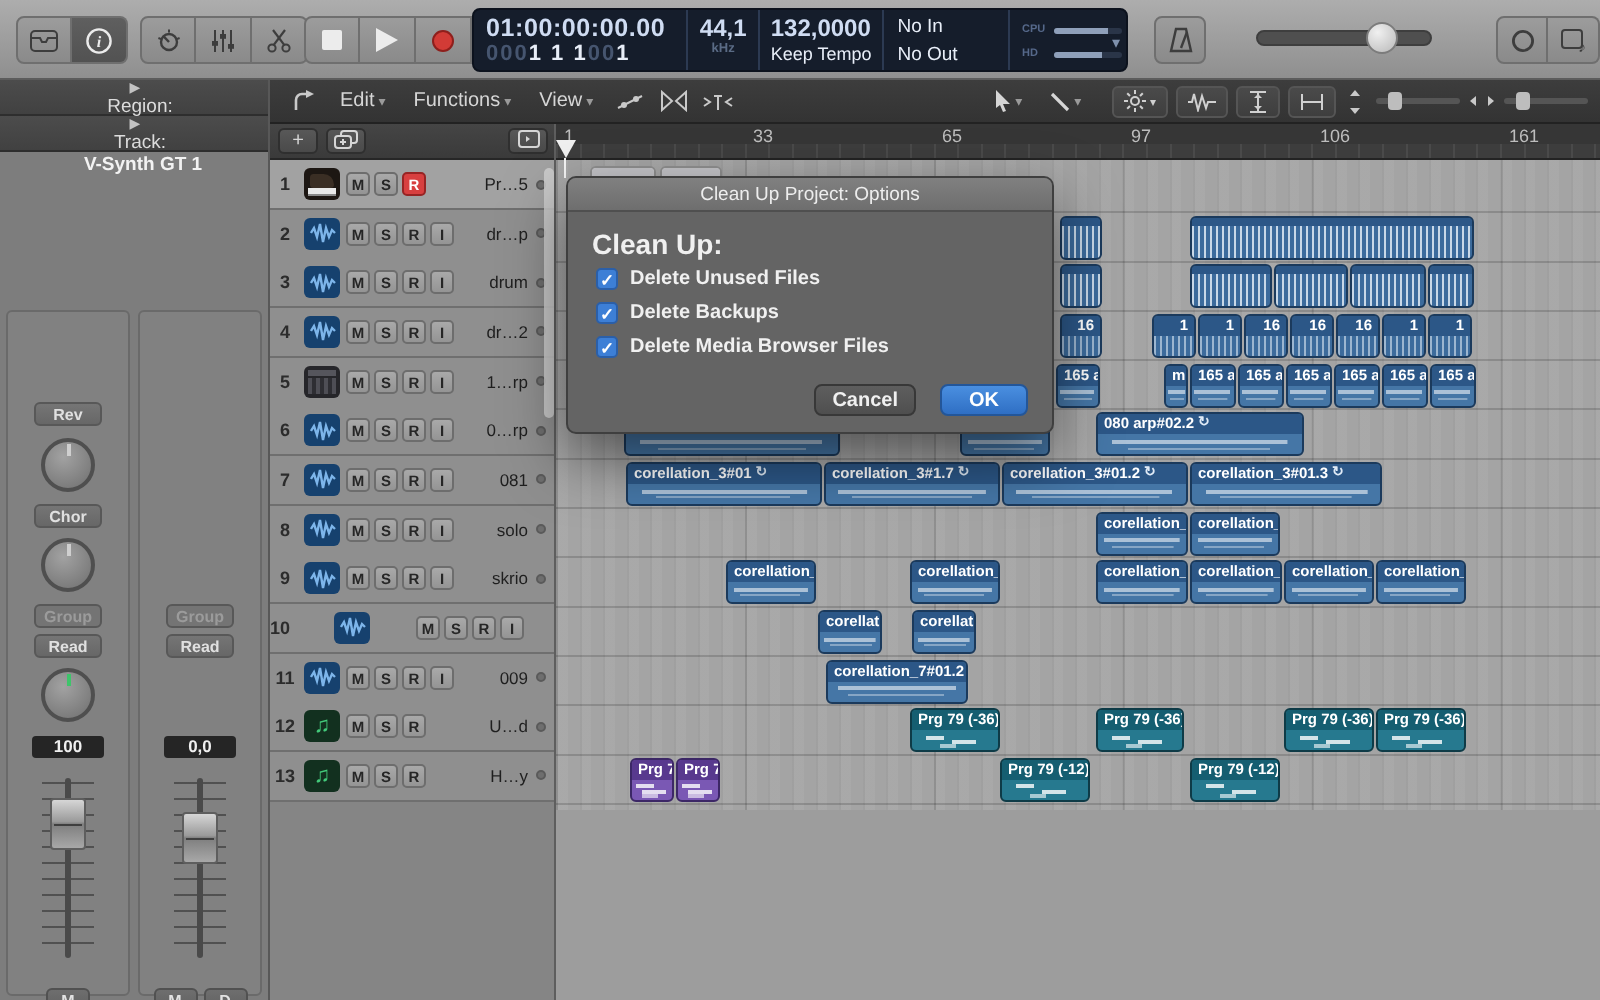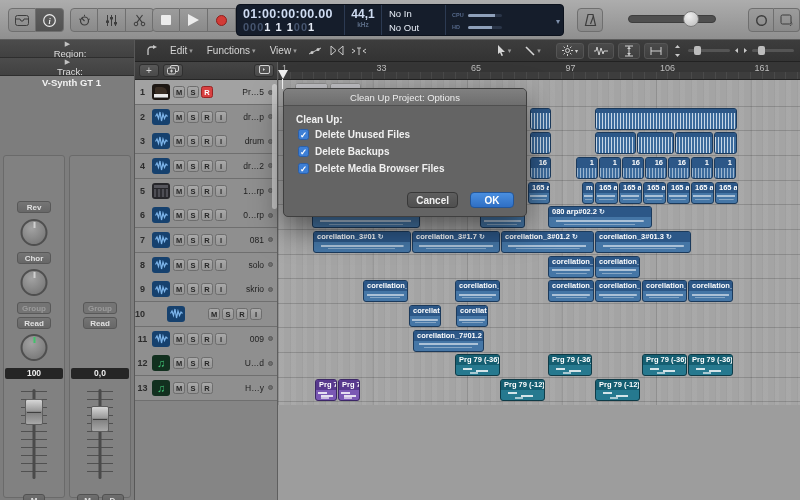--- a/index.html
+++ b/index.html
@@ -69,21 +69,21 @@
            border:1px solid #6a6a6a; border-radius:3px; }
   #strip1 { left:3px; } #strip2 { left:69px; }
   .sbtn { position:absolute; left:50%; transform:translateX(-50%); min-width:34px; height:12px;
           background:linear-gradient(#757575,#676767); border:1px solid #585858; border-radius:3px;
           color:#e0e0e0; font-size:8px; font-weight:bold; text-align:center; line-height:11px; }
   .sbtn.dim { color:#9b9b9b; background:#747474; }
   .knob { position:absolute; left:50%; transform:translateX(-50%); width:27px; height:27px; border-radius:50%;
           background:radial-gradient(circle at 40% 32%, #a2a2a2, #6f6f6f); border:2px solid #4f4f4f; }
   .knob:after { content:""; position:absolute; left:50%; top:1px; width:2px; height:6px; background:#3ec46a; transform:translateX(-50%); }
   .knob.plain:after { background:#cfcfcf; }
-  .sval { position:absolute; left:50%; transform:translateX(-50%); width:58px; height:11px; background:#252525;
+  .sval { position:absolute; left:50%; transform:translateX(-50%); width:36px; height:11px; background:#252525;
           color:#efefef; font-size:8.5px; font-weight:bold; text-align:center; line-height:11px; border-radius:2px; }
   .fader { position:absolute; left:50%; transform:translateX(-50%); width:26px; height:90px; }
   .fader .rail { position:absolute; left:50%; top:0; bottom:0; width:3px; transform:translateX(-50%);
                  background:#4a4a4a; border-radius:2px; }
   .fader .ticks { position:absolute; left:0; right:0; top:2px; bottom:2px;
                   background:repeating-linear-gradient(180deg, rgba(60,60,60,.7) 0 1px, transparent 1px 8px); }
   .fader .thumb { position:absolute; left:50%; transform:translateX(-50%); width:18px; height:26px; border-radius:2px;
                   background:linear-gradient(#d6d6d6,#9a9a9a 45%, #7e7e7e 50%, #a8a8a8); border:1px solid #5e5e5e; }
   .fader .thumb:after { content:""; position:absolute; left:1px; right:1px; top:12px; height:1px; background:#3f3f3f; }
   .mbtns { position:absolute; left:0; right:0; display:flex; justify-content:center; gap:3px; }
@@ -184,21 +184,21 @@
   .region.purple .band { background:#58398e; }
   .region.light { background:#d8d8da; border-color:#8f8f8f; }
   .region.light .band { background:#c4c4c8; }
 
   
   #dialog { position:absolute; left:283px; top:88px; width:244px; height:129px; background:#646464;
             border:1px solid #3f3f3f; border-radius:5px; box-shadow:0 12px 30px rgba(0,0,0,.5);
             z-index:50; overflow:hidden; }
   #dialog .titlebar { height:17px; background:linear-gradient(#808080,#6e6e6e); border-bottom:1px solid #4f4f4f;
                       color:#ededed; font-size:9.5px; text-align:center; line-height:17px; }
-  #dialog .heading { margin:8px 0 4px 12px; font-size:10px; font-weight:bold; color:#f0f0f0; }
+  #dialog .heading { margin:8px 0 4px 12px; font-size:14px; font-weight:bold; color:#f0f0f0; }
   .opt-row { display:flex; align-items:center; margin:0 0 6px 14px; gap:6px; }
   .checkbox { width:11px; height:11px; border-radius:2.5px; background:#3d7fd6; border:1px solid #2b5fa8;
               color:#fff; font-size:8.5px; line-height:10px; text-align:center; font-weight:bold; }
   .opt-label { font-size:10px; font-weight:bold; color:#f0f0f0; }
   #dialog .note { margin:9px 12px 0 12px; font-size:8.8px; color:#c9c9c9; }
   #dialog .btns { position:absolute; right:12px; bottom:8px; display:flex; gap:12px; }
   .dlg-btn { min-width:44px; height:16px; border-radius:4px; font-size:10px; font-weight:bold; text-align:center;
              line-height:15px; padding:0 8px; }
   .dlg-btn.cancel { background:linear-gradient(#5e5e5e,#4f4f4f); border:1px solid #383838; color:#f0f0f0; }
   .dlg-btn.ok { background:linear-gradient(#4a8fe0,#2f6fc4); border:1px solid #235699; color:#fff; }
@@ -270,20 +270,24 @@
     </div>
 
     <div id="lcd">
       <div class="lcd-sec lcd-pos">
         <div class="big">01:00:00:00.00</div>
         <div class="lcd-beats"><span class="dim">000</span><span>1 1 1</span><span class="dim">00</span><span>1</span></div>
       </div>
       <div class="lcd-sec lcd-rate">
         <div class="big">44,1</div>
         <div class="unit">kHz</div>
+      </div>
+      <div class="lcd-sec lcd-tempo">
+        <div class="big">132,0000</div>
+        <div class="mode">Keep Tempo</div>
       </div>
       <div class="lcd-sec lcd-io">
         <div>No In</div>
         <div>No Out</div>
       </div>
       <div class="lcd-sec lcd-cpu">
         <div class="cpu-row">
             <span class="lab">CPU</span>
             <span class="meter">
               <i></i>

